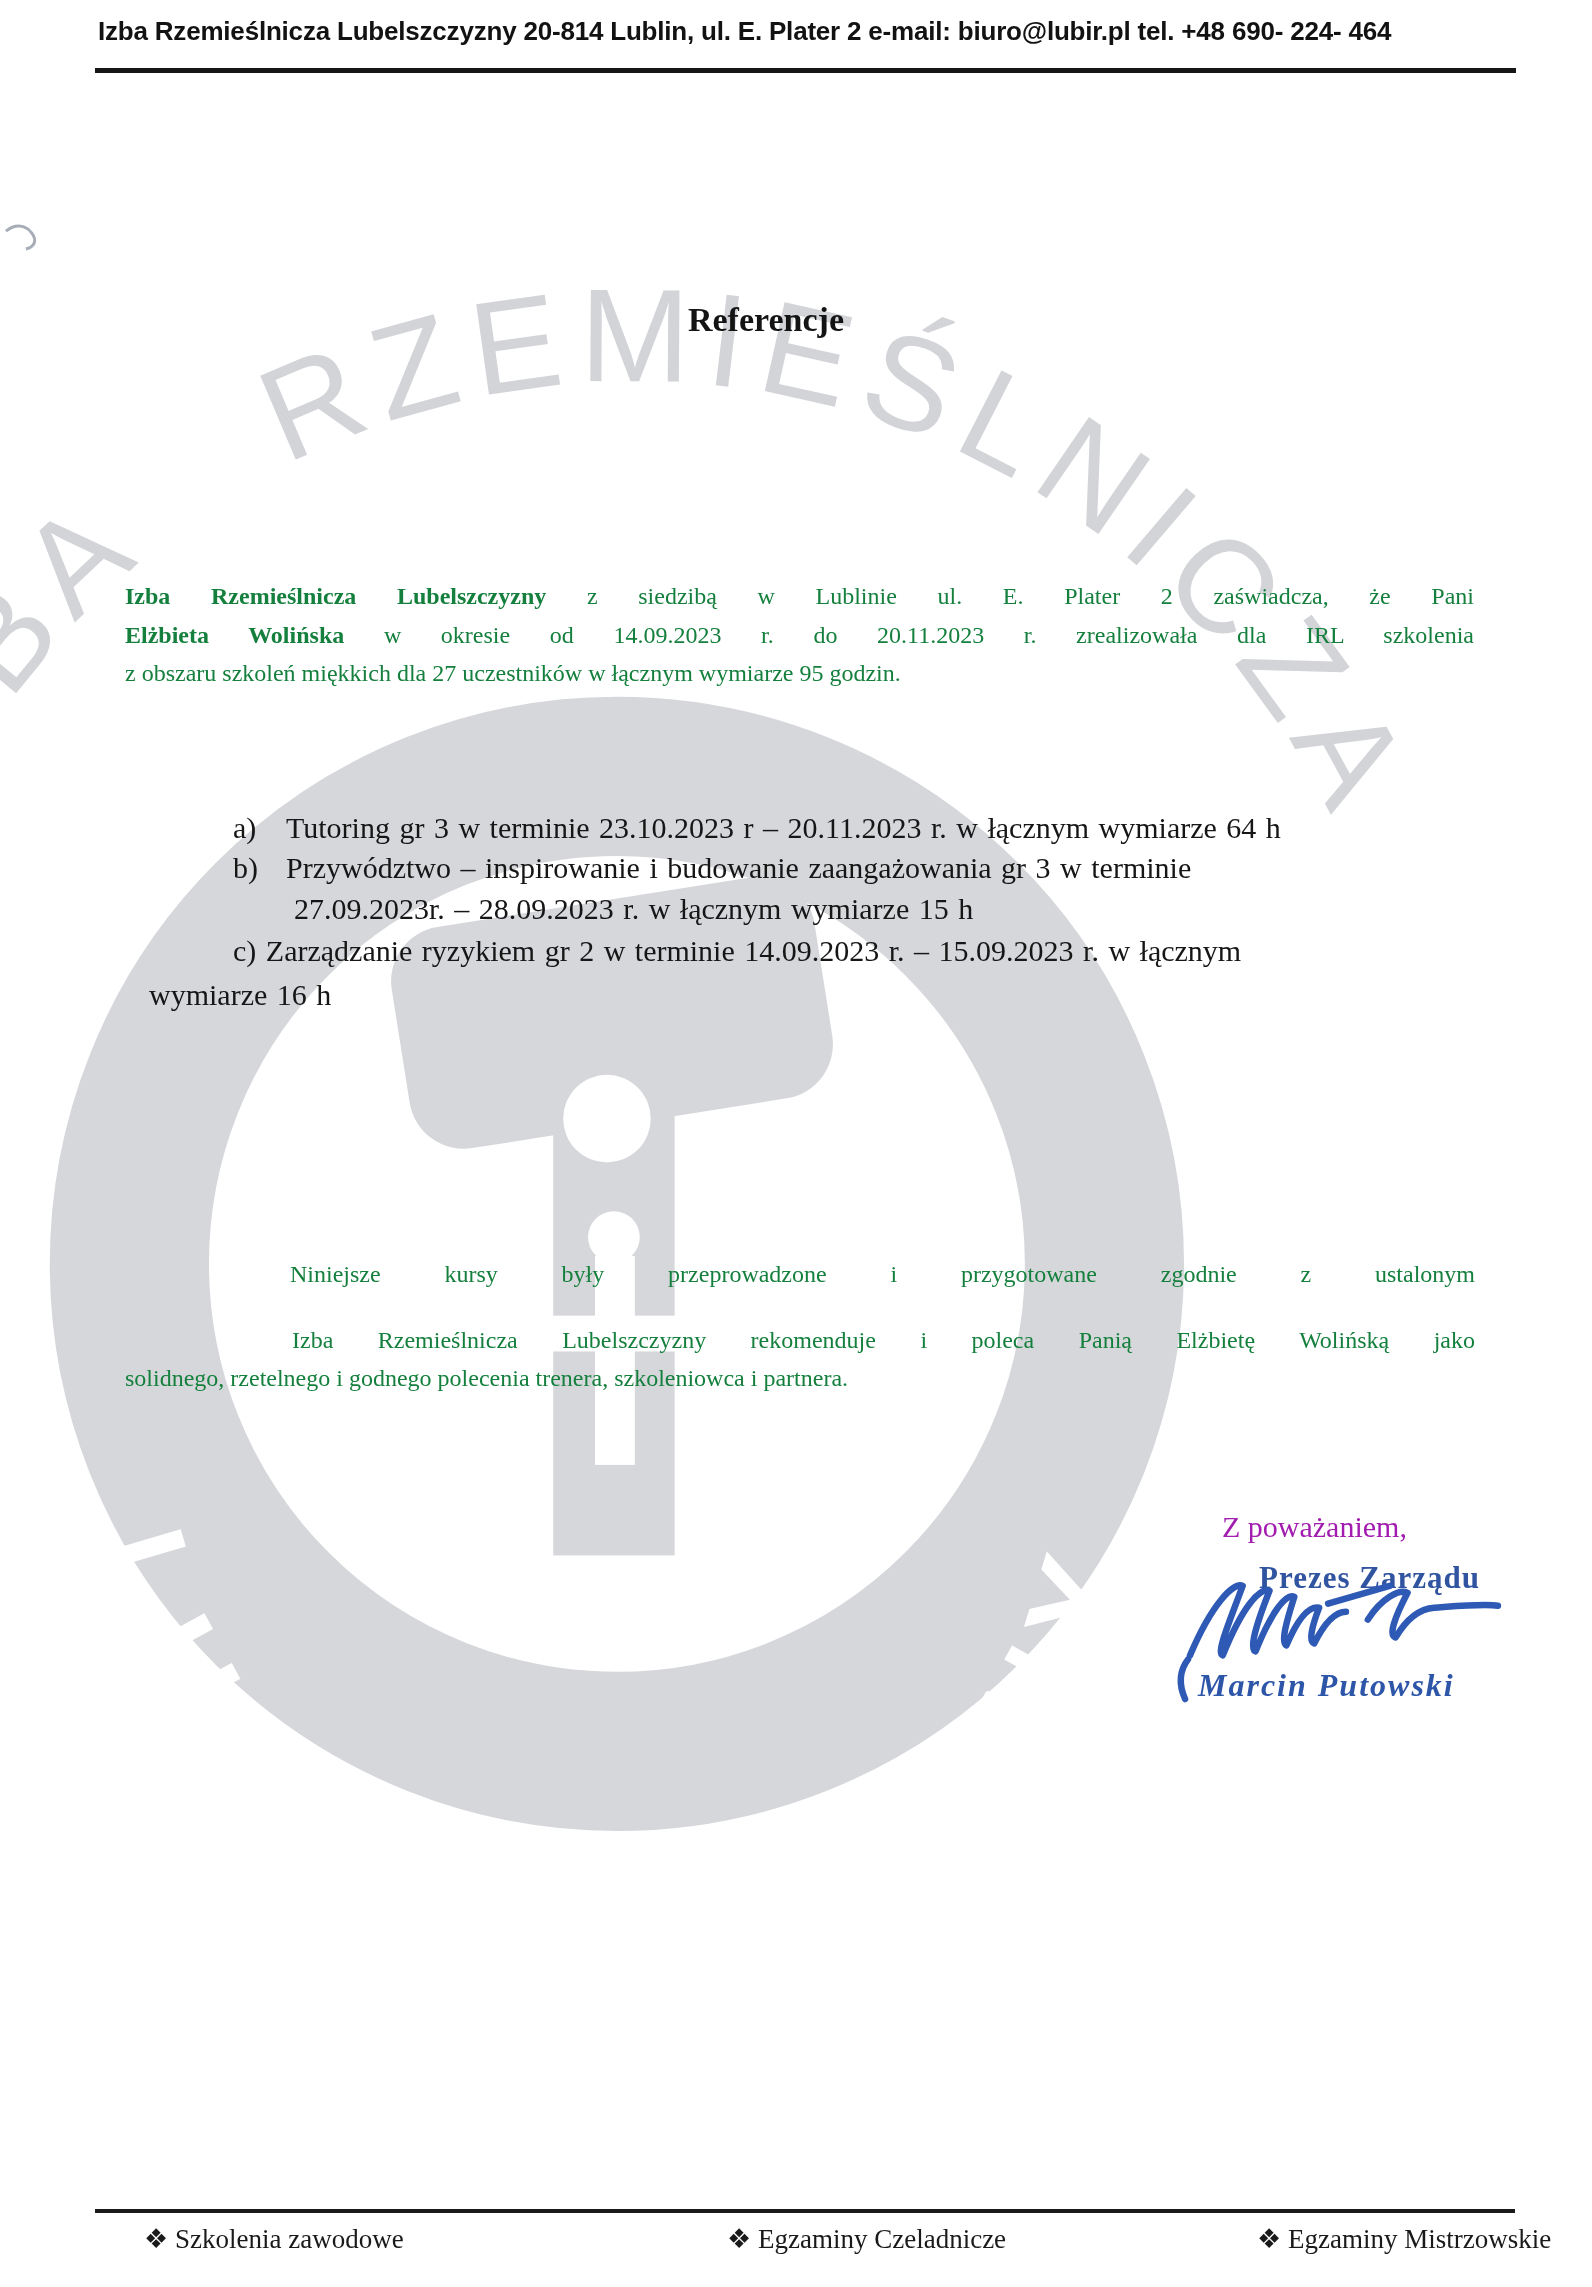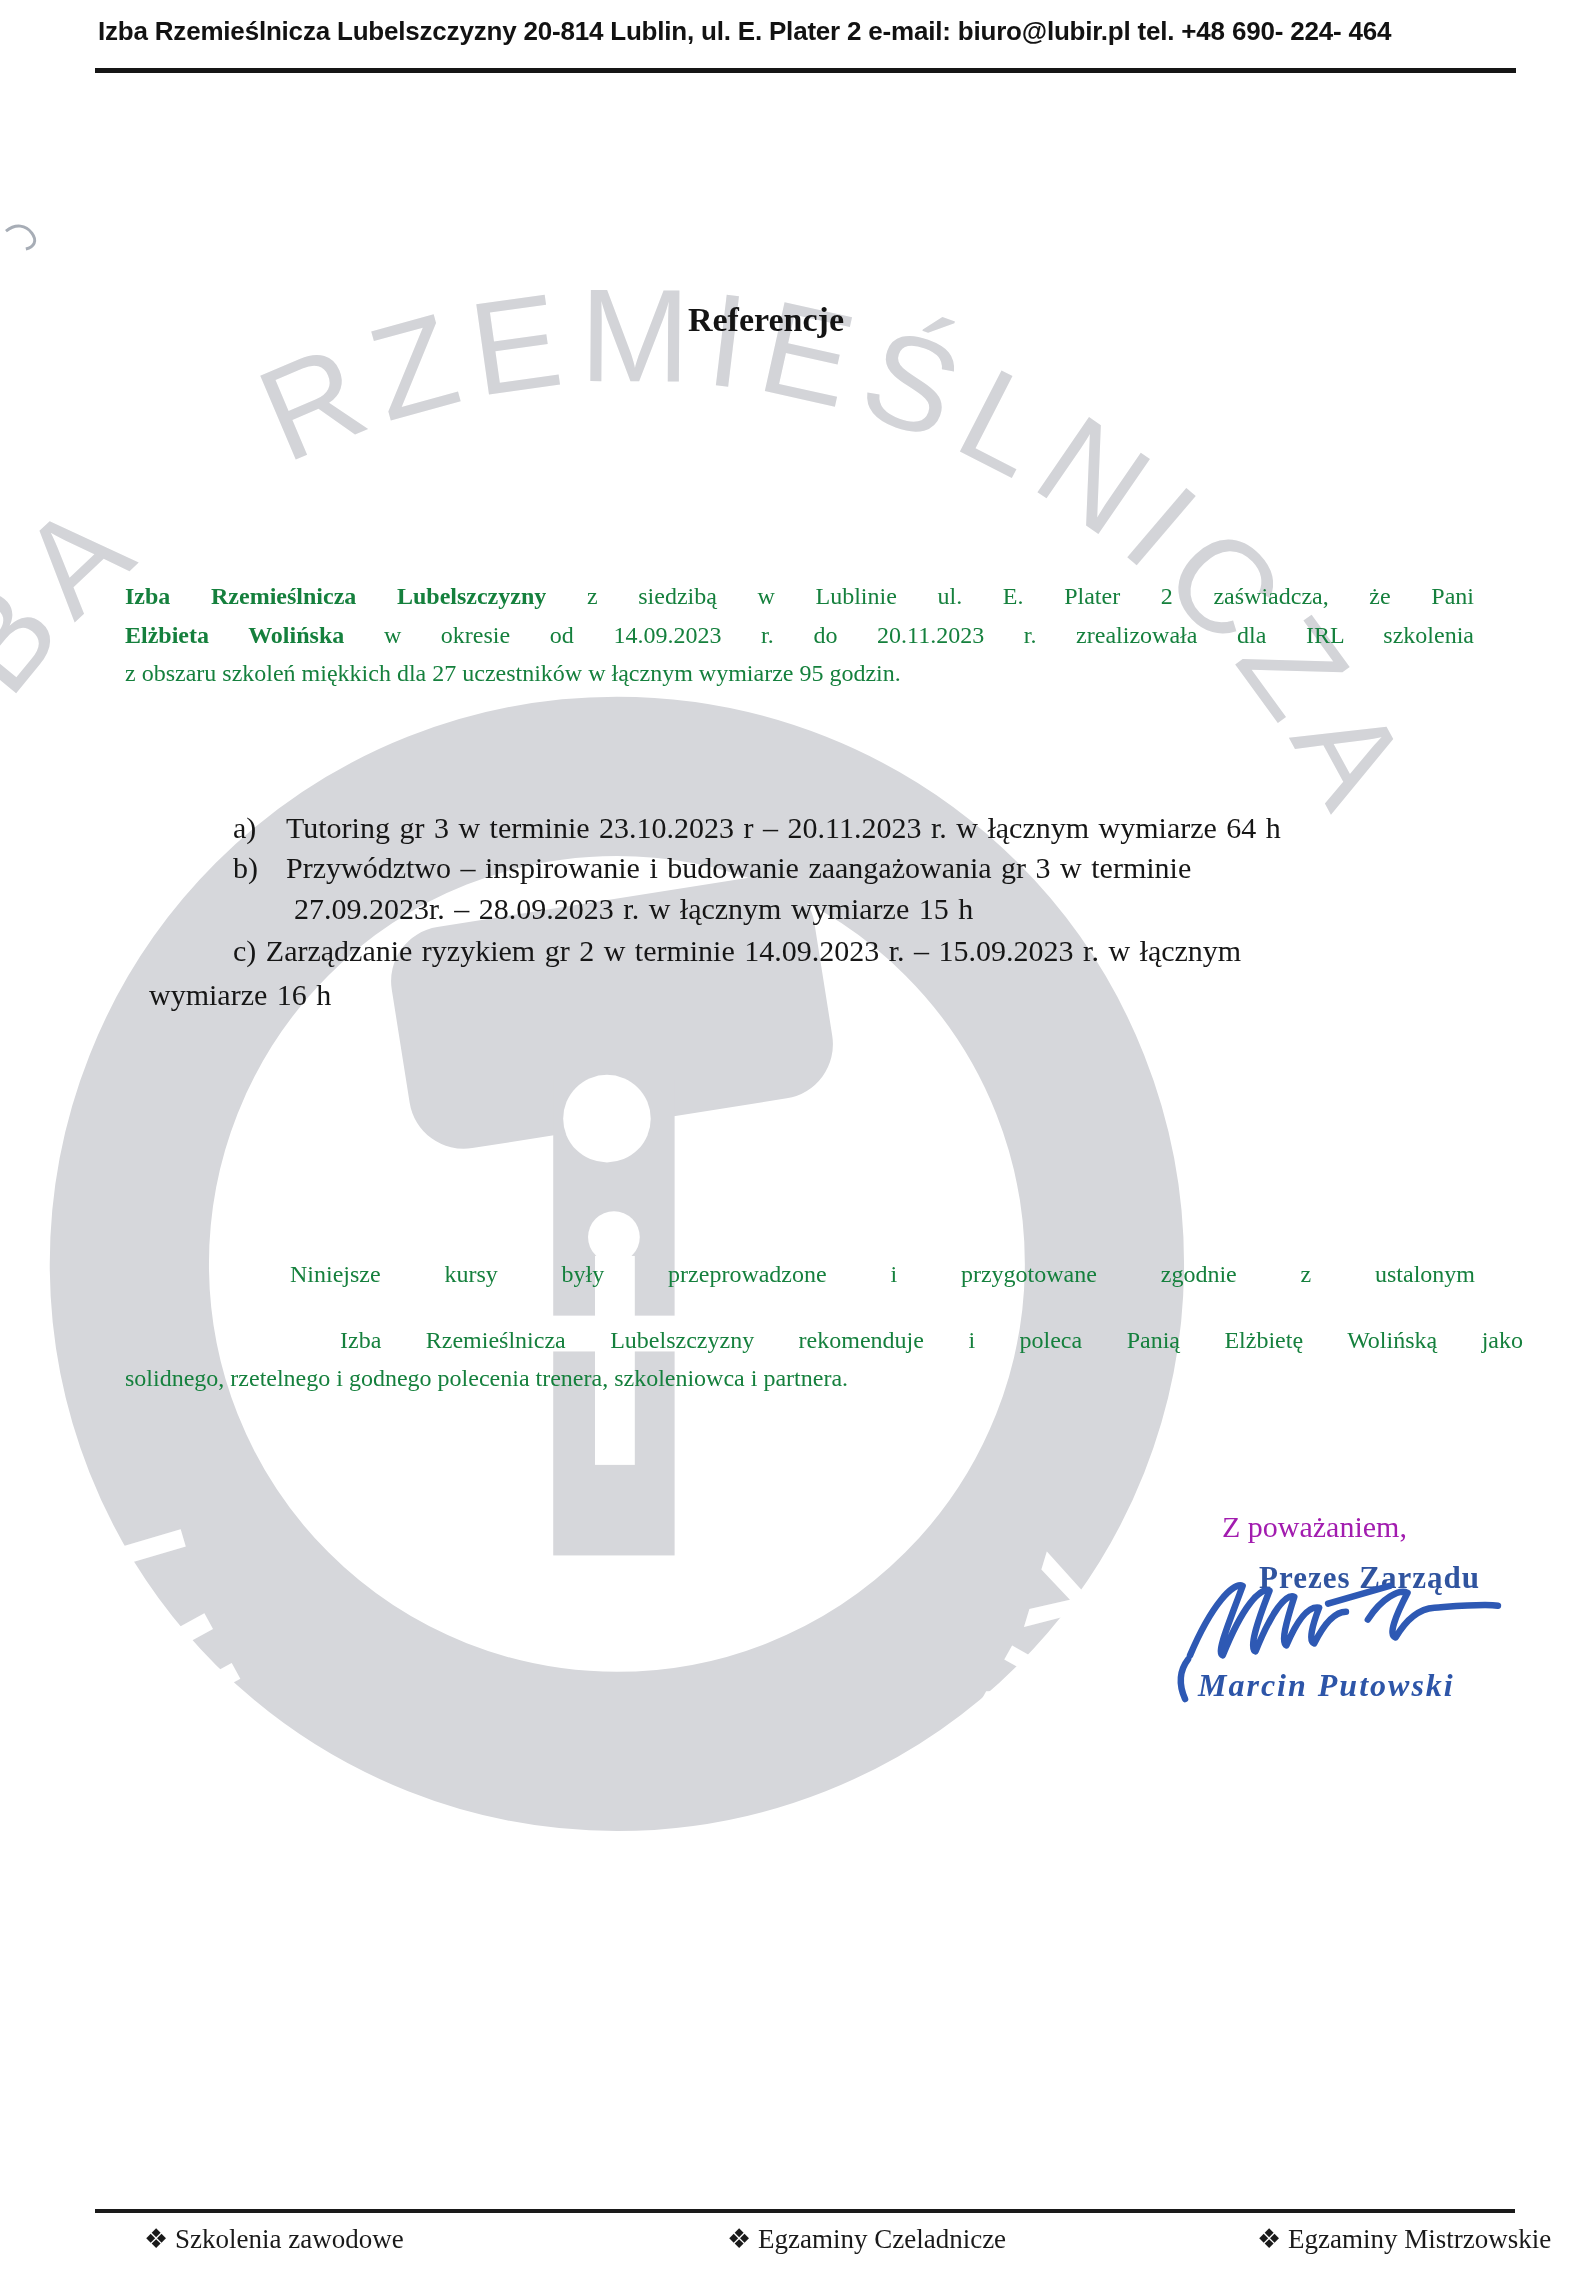--- a/index.html
+++ b/index.html
@@ -94,21 +94,21 @@
   </div>
   <div class="abs listline" style="top:850px;left:233px;">
     <span class="lbl">b)</span><span>Przywództwo – inspirowanie i budowanie zaangażowania gr 3 w terminie</span>
   </div>
   <div class="abs listline" style="top:891px;left:294px;">27.09.2023r. – 28.09.2023 r. w łącznym wymiarze 15 h</div>
   <div class="abs listline" style="top:933px;left:233px;">c) Zarządzanie ryzykiem gr 2 w terminie 14.09.2023 r. – 15.09.2023 r. w łącznym</div>
   <div class="abs listline" style="top:977px;left:149px;">wymiarze 16 h</div>
 
   <div class="abs line just" style="top:1244px;left:290px;width:1185px;margin-top:16px;">Niniejsze kursy były przeprowadzone i przygotowane zgodnie z ustalonym</div>
 
-  <div class="abs line just" style="top:1326px;left:292px;width:1183px;margin-left:48px;">Izba Rzemieślnicza Lubelszczyzny rekomenduje i poleca Panią Elżbietę Wolińską jako</div>
+  <div class="abs line just" style="top:1326px;left:292px;width:1183px;">Izba Rzemieślnicza Lubelszczyzny rekomenduje i poleca Panią Elżbietę Wolińską jako</div>
   <div class="abs line" style="top:1364px;left:125px;">solidnego, rzetelnego i godnego polecenia trenera, szkoleniowca i partnera.</div>
 
   <div class="abs sal">Z poważaniem,</div>
   <div class="abs stamp-role">Prezes Zarządu</div>
 
   <svg class="abs" style="top:1562px;left:1144px;" width="398" height="149" viewBox="0 0 400 150">
     <g fill="none" stroke="#2e59b4" stroke-width="6.5" stroke-linecap="round" stroke-linejoin="round">
       <path d="M46,94 C68,42 90,20 99,24 C85,62 72,92 79,94 C99,44 117,25 126,29 C113,62 105,88 112,90 C128,50 143,31 151,35 C143,60 137,82 143,84 C155,56 166,44 176,46 C169,64 165,80 171,82 C182,60 193,50 203,50"></path>
       <path d="M185,42 L247,24"></path>
       <path d="M225,58 C239,36 257,27 265,31 C253,54 245,74 253,76 C264,57 278,47 292,46 C320,44 342,42 356,44"></path>

